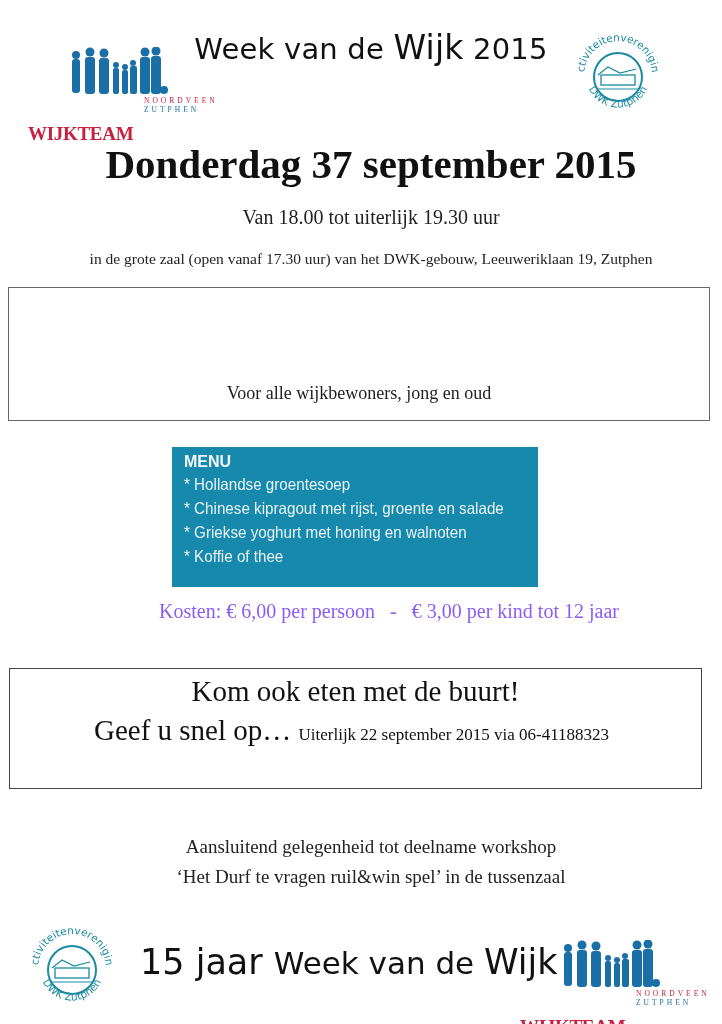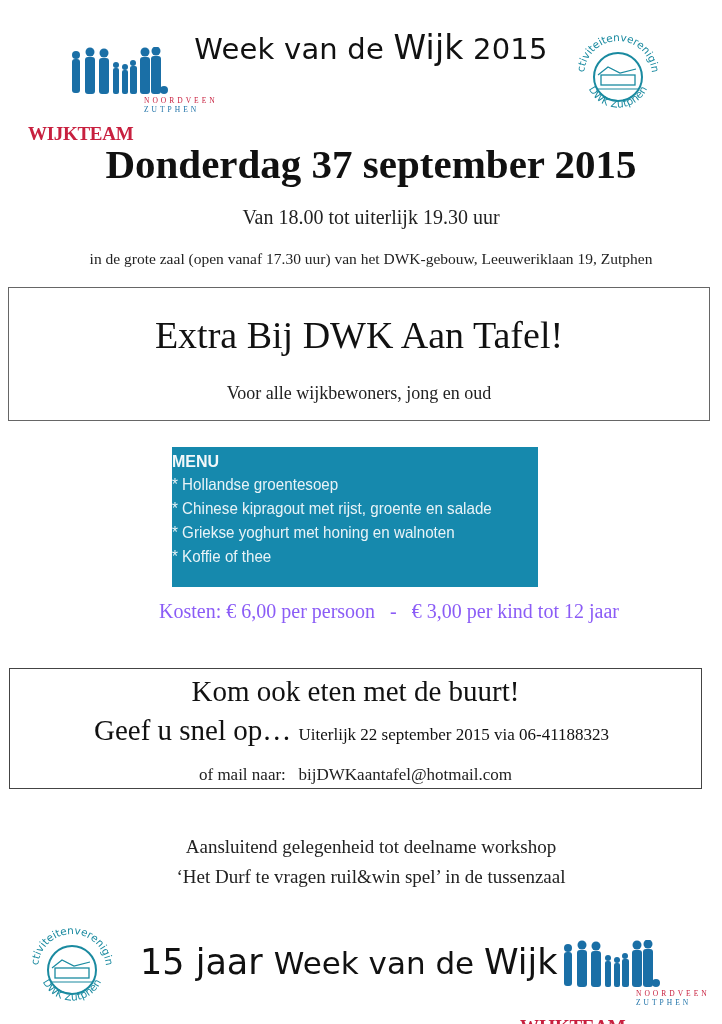--- a/index.html
+++ b/index.html
@@ -7,21 +7,21 @@
   .abs { position:absolute; }
   .center { text-align:center; left:0; right:0;margin-left:20px; }
   .title-top { top:28px; font-size:29px; font-family:"DejaVu Sans", sans-serif; color:#111; letter-spacing:0.2px; }
   .title-top .big { font-size:33px; }
   .date { top:140px; font-size:41px; font-weight:bold; font-family:"Liberation Serif", serif; }
   .time { top:206px; font-size:20px; color:#222; }
   .venue { top:250px; font-size:15.5px; color:#222;text-align:center; }
   .box1 { left:8px; top:287px; width:702px; height:134px; border:1.5px solid #666; box-sizing:border-box; }
   .box1 .headline { position:absolute; left:0; right:0; top:25px; text-align:center; font-size:38px; color:#111; }
   .box1 .sub { position:absolute; left:0; right:0; top:95px; text-align:center; font-size:18px; color:#222; }
-  .menu { left:172px; top:447px; width:366px; height:140px; background:#1689ad; color:#e8f3f7; font-family:"Liberation Sans", sans-serif; box-sizing:border-box; padding:5px 0; }
+  .menu { left:172px; top:447px; width:366px; height:140px; background:#1689ad; color:#e8f3f7; font-family:"Liberation Sans", sans-serif; box-sizing:border-box; padding:5px 12px; }
   .menu .mtitle { font-weight:bold; font-size:16px; line-height:20px; color:#f2f8fa; }
   .menu .mitem { font-size:16.5px; line-height:24px; white-space:nowrap; transform:scaleX(0.92); transform-origin:left; }
   .costs { top:600px; font-size:20px; color:#8b5cf6; white-space:pre;padding-left:36px; }
   .box2 { left:9px; top:668px; width:693px; height:121px; border:1.5px solid #444; box-sizing:border-box; }
   .box2 .l1 { position:absolute; left:0; right:0; top:6px; text-align:center; font-size:29px; color:#111; }
   .box2 .l2 { position:absolute; left:0; right:8px; top:45px; text-align:center; font-size:29px; color:#111; white-space:nowrap; }
   .box2 .l2 small { font-size:17px; }
   .box2 .l3 { position:absolute; left:0; right:0; top:96px; text-align:center; font-size:17px; color:#222; white-space:pre; }
   .workshop1 { top:836px; font-size:19px; color:#222; }
   .workshop2 { top:866px; font-size:19px; color:#222; }
@@ -83,40 +83,38 @@
   <line x1="30" y1="64" x2="70" y2="64" stroke="#1a8aa0" stroke-width="1.2"></line>
   <text font-family="DejaVu Sans, sans-serif" font-size="10.5" fill="#1a8aa0"><textPath href="#arcTopA" startOffset="50%" text-anchor="middle">Activiteitenvereniging</textPath></text>
   <text font-family="DejaVu Sans, sans-serif" font-size="10.5" fill="#1a8aa0"><textPath href="#arcBotA" startOffset="50%" text-anchor="middle">DWK Zutphen</textPath></text>
 </svg>
 
 <div class="abs center date">Donderdag 37 september 2015</div>
 <div class="abs center time">Van 18.00 tot uiterlijk 19.30 uur</div>
 <div class="abs center venue">in de grote zaal (open vanaf 17.30 uur) van het DWK-gebouw, Leeuweriklaan 19, Zutphen</div>
 
 <div class="abs box1">
-  <div class="headline">Extra Bij DWK Aan Tafel!</div>
   <div class="sub">Voor alle wijkbewoners, jong en oud</div>
 </div>
 
 <div class="abs menu">
   <div class="mtitle">MENU</div>
   <div class="mitem">* Hollandse groentesoep</div>
   <div class="mitem">* Chinese kipragout met rijst, groente en salade</div>
   <div class="mitem">* Griekse yoghurt met honing en walnoten</div>
   <div class="mitem">* Koffie of thee</div>
 </div>
 
 <div class="abs center costs">Kosten: € 6,00 per persoon   -   € 3,00 per kind tot 12 jaar</div>
 
 <div class="abs box2">
   <div class="l1">Kom ook eten met de buurt!</div>
   <div class="l2">
     <span>Geef u snel op… </span><small>Uiterlijk 22 september 2015 via 06-41188323</small>
   </div>
-  <div class="l3">of mail naar:   bijDWKaantafel@hotmail.com</div>
 </div>
 
 <div class="abs center workshop1">Aansluitend gelegenheid tot deelname workshop</div>
 <div class="abs center workshop2">‘Het Durf te vragen ruil&amp;win spel’ in de tussenzaal</div>
 
 <svg class="abs dwk" style="left:22px;top:918px;" viewBox="0 0 100 100">
   <defs>
     <path id="arcTopB" d="M 16 50 A 34 34 0 0 1 84 50"></path>
     <path id="arcBotB" d="M 22 66 A 32 32 0 0 0 78 66"></path>
   </defs>

